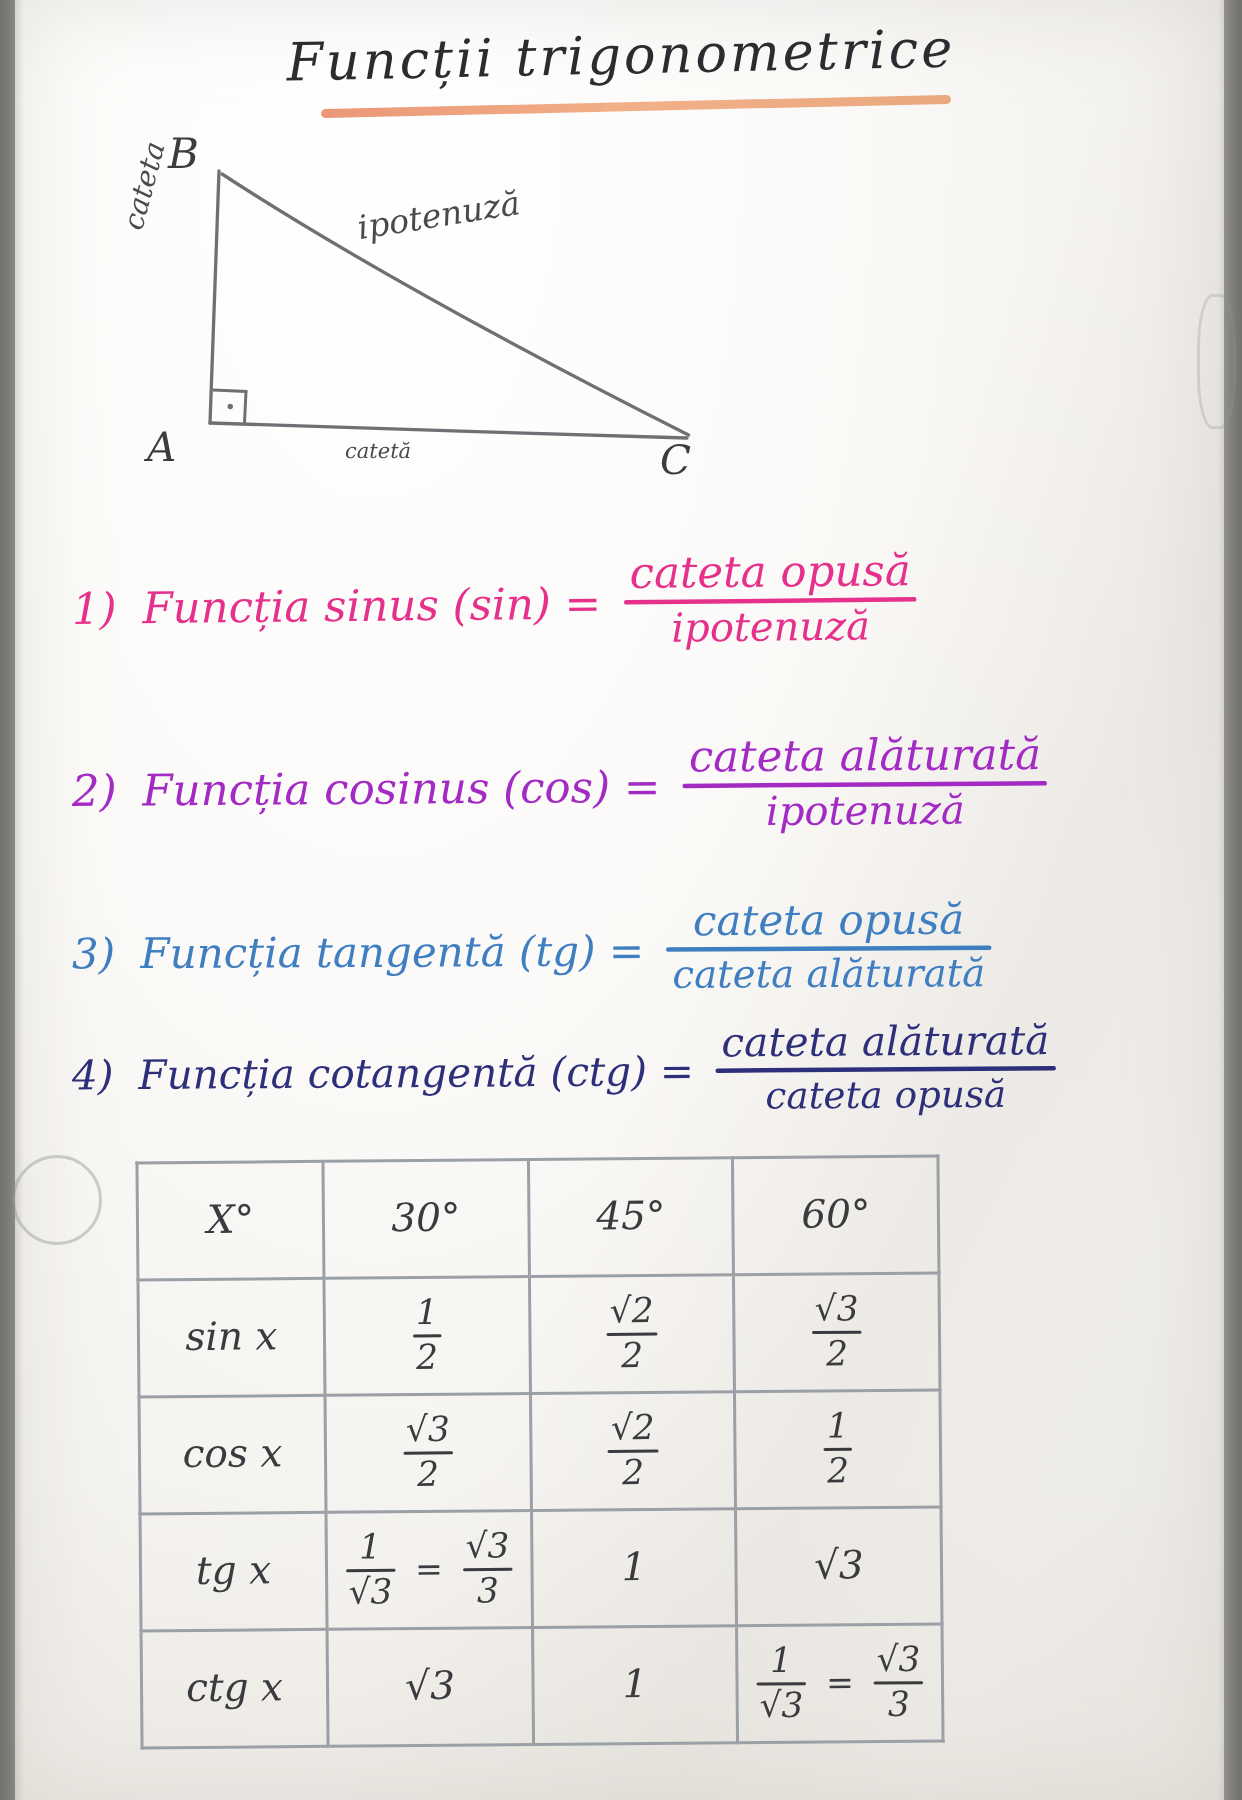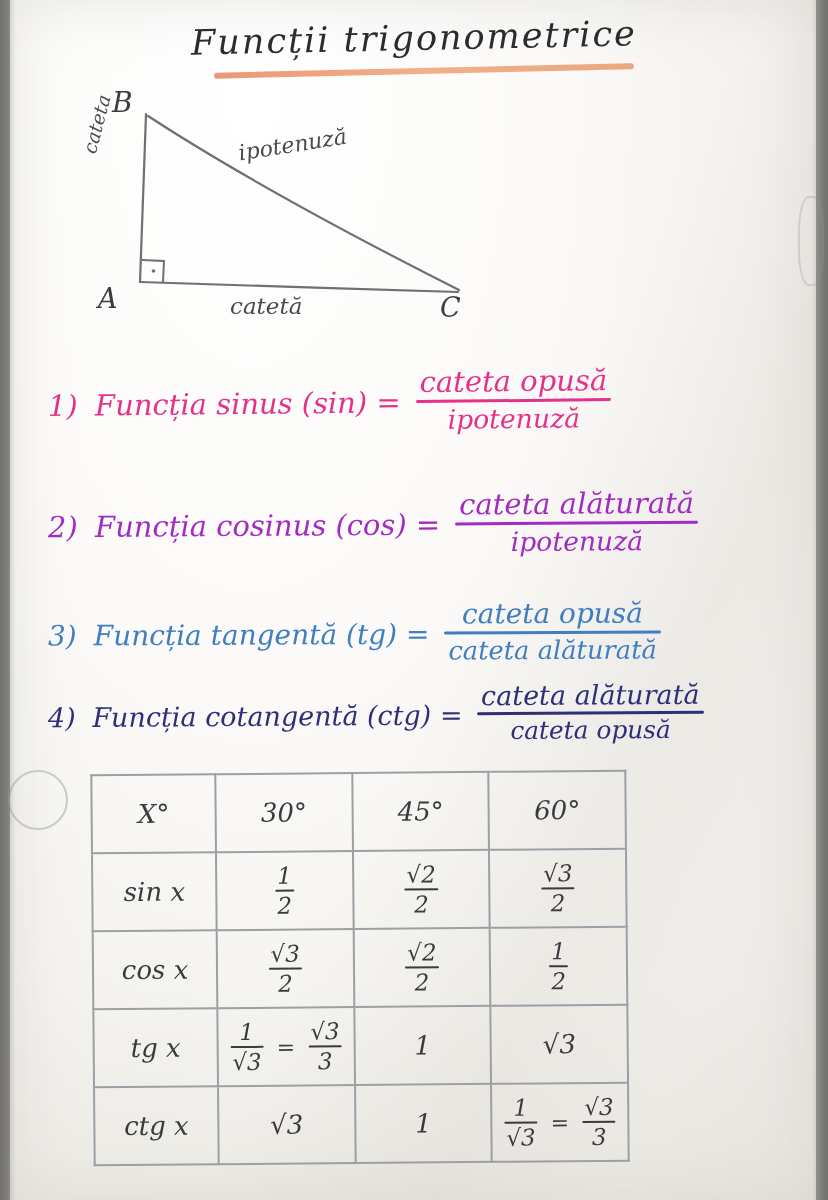--- a/index.html
+++ b/index.html
@@ -98,21 +98,21 @@
     transform: rotate(-75deg);
     transform-origin: left top;
     color: #4a4a4e;
   }
   .lbl-ipo {
     left: 178px; top: 52px; font-size: 22px;
     transform: rotate(-9deg);
     color: #4a4a4e;
   }
   .lbl-cateta-h {
-    left: 170px; top: 213px; font-size: 23px;
+    left: 170px; top: 213px; font-size: 14px;
     color: #4a4a4e;
   }
 
   
   .formula {
     position: absolute;
     font-family: "DejaVu Serif", serif;
     font-style: italic;
     white-space: nowrap;
   }

